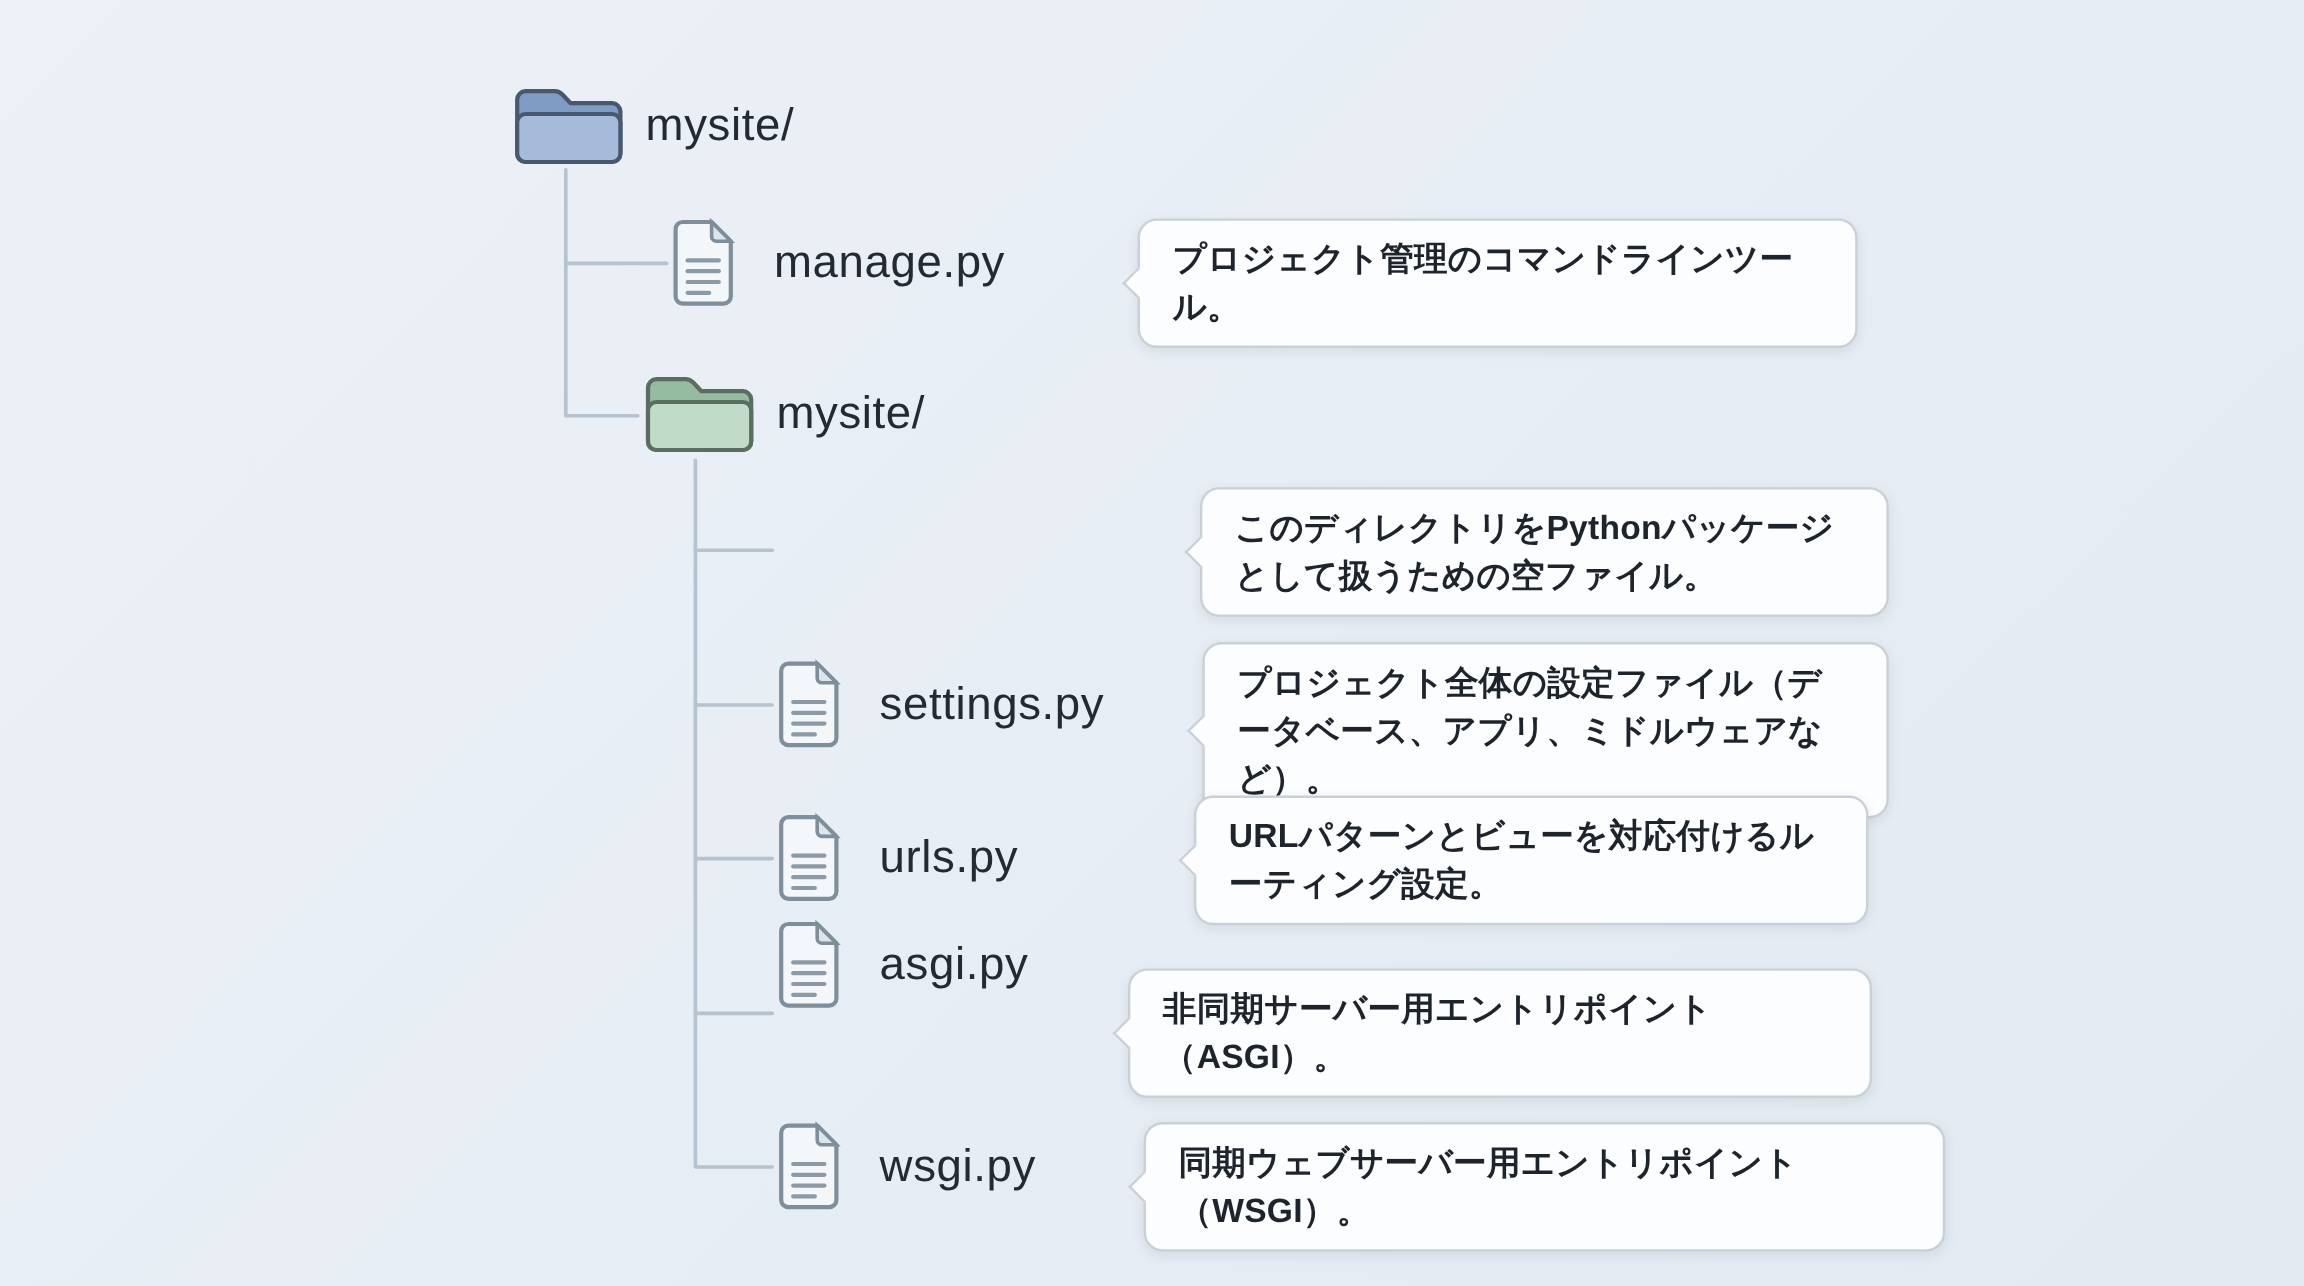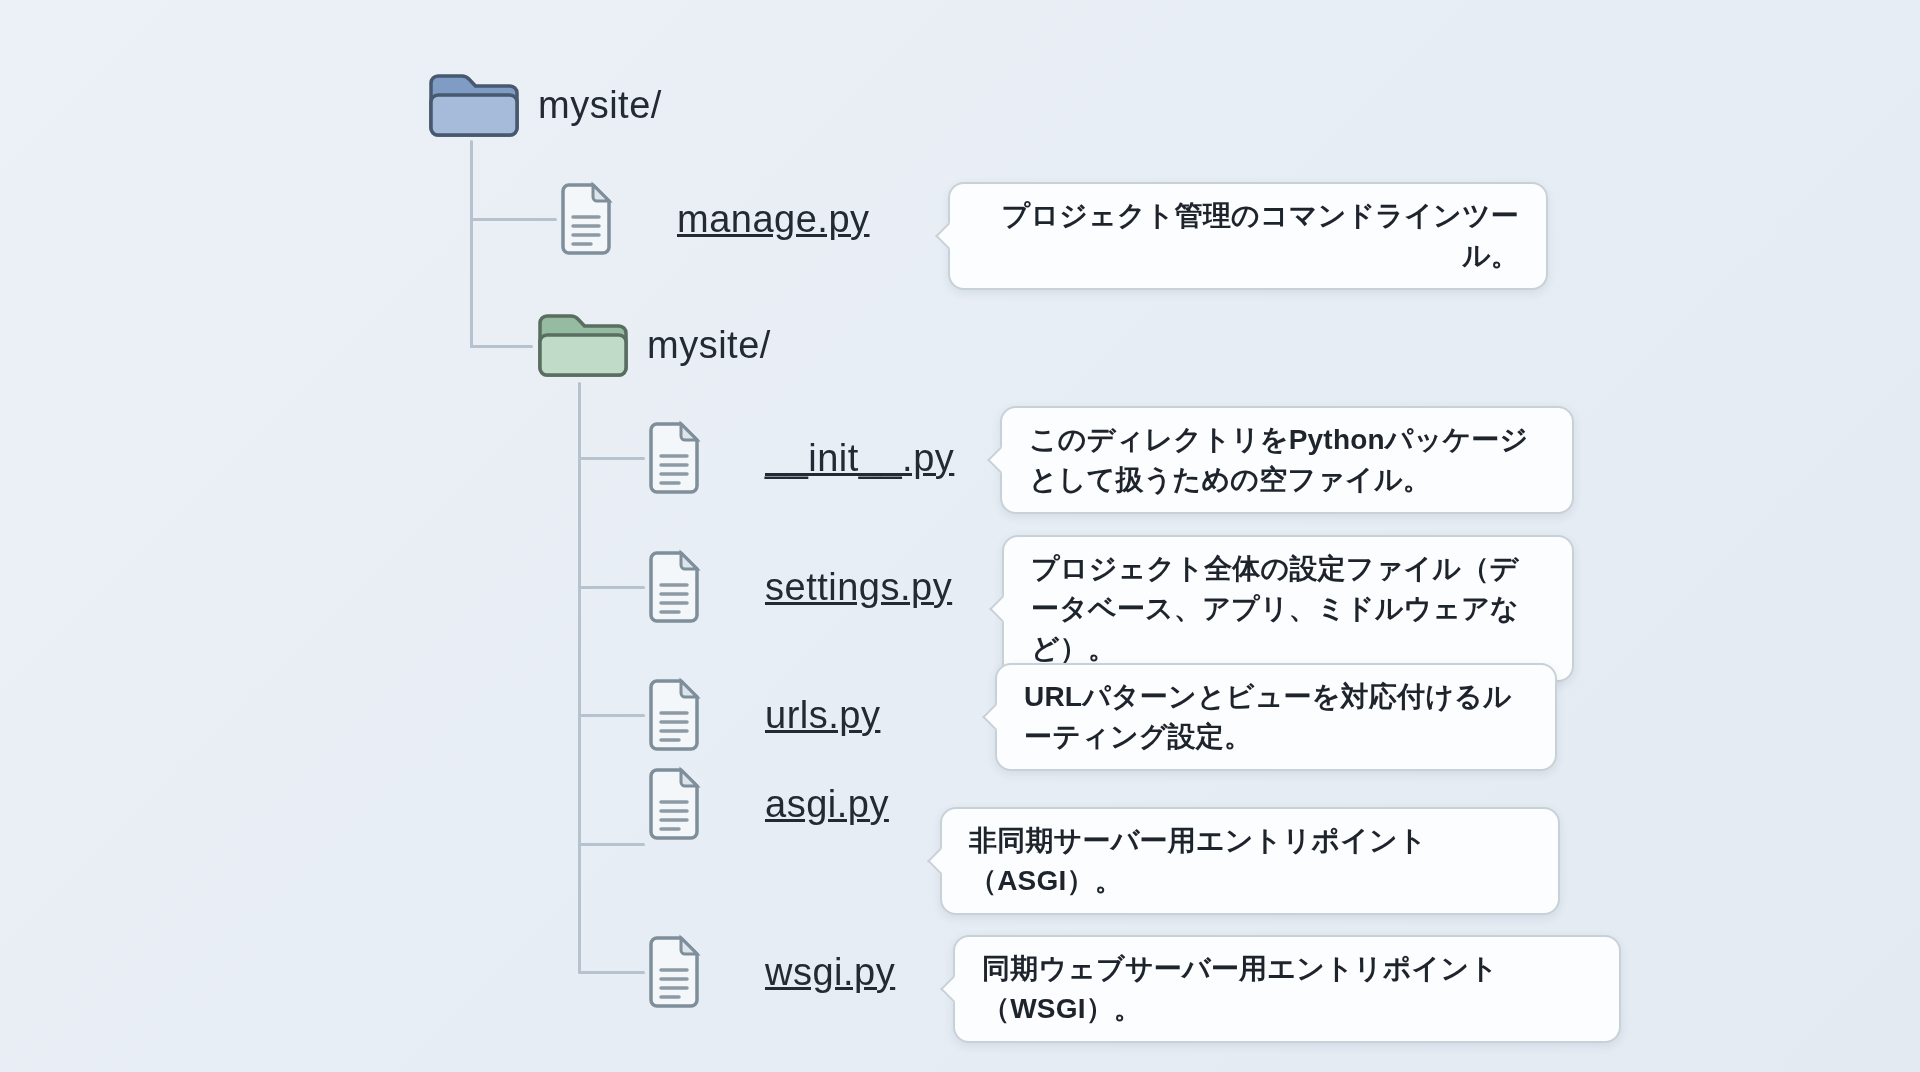--- a/index.html
+++ b/index.html
@@ -33,21 +33,21 @@
     align-items: center;
   }
   .node-label {
     color: #232a33;
     font-size: 38px;
     font-weight: 500;
     letter-spacing: 0.5px;
     white-space: nowrap;
   }
   .folder-row .node-label { margin-left: 14px; }
-  .file-row .node-label { margin-left: 62px; text-decoration: underline; }
+  .file-row .node-label { margin-left: 30px; }
 
   .icon-svg { display: block; flex: 0 0 auto; }
 
   
   .callout {
     position: absolute;
     display: flex;
     align-items: center;
     background: #fcfdff;
     border: 2px solid #c9d1d8;
@@ -103,46 +103,33 @@
       <path d="M36 4 l16 16 h-12 a4 4 0 0 1-4-4 z" fill="#dde5ea" stroke="#7e8e9a" stroke-width="3"></path>
       <g stroke="#8c9aa5" stroke-width="3.5" stroke-linecap="round">
         <line x1="16" y1="36" x2="42" y2="36"></line>
           <line x1="16" y1="45" x2="42" y2="45"></line>
         <line x1="16" y1="54" x2="42" y2="54"></line>
           <line x1="16" y1="63" x2="34" y2="63"></line>
       </g>
     </svg>
     <span class="node-label">manage.py</span>
   </div>
-  <div class="callout" style="left:948px; top:182px; width:600px; min-height:74px;text-align:right;">
+  <div class="callout" style="left:948px; top:182px; width:600px; min-height:74px;">
     <span class="tail"></span>
     <p>プロジェクト管理のコマンドラインツール。</p>
   </div>
 
   <div class="node-row folder-row" style="left:533px; top:308px; height:74px;">
     <svg class="icon-svg" width="100" height="74" viewBox="0 0 100 74">
       <path d="M7 15 a7 7 0 0 1 7-7 h24 c2.6 0 5.1 1.1 6.9 3 l6.6 7 H86 a7 7 0 0 1 7 7 v35 a7 7 0 0 1-7 7 H14 a7 7 0 0 1-7-7 z" fill="#95bba0" stroke="#596e60" stroke-width="3.5" stroke-linejoin="round"></path>
       <rect x="7" y="27" width="86" height="40" rx="7" fill="#c0dcc8" stroke="#596e60" stroke-width="3.5"></rect>
     </svg>
     <span class="node-label">mysite/</span>
   </div>
 
-  <div class="node-row file-row" style="left:645px; top:420px; height:76px;">
-    <svg class="icon-svg" width="58" height="76" viewBox="0 0 58 76">
-      <path d="M12 4 h24 l16 16 v46 a6 6 0 0 1-6 6 H12 a6 6 0 0 1-6-6 V10 a6 6 0 0 1 6-6 z" fill="#f4f7f9" stroke="#7e8e9a" stroke-width="3.5" stroke-linejoin="round"></path>
-      <path d="M36 4 l16 16 h-12 a4 4 0 0 1-4-4 z" fill="#dde5ea" stroke="#7e8e9a" stroke-width="3"></path>
-      <g stroke="#8c9aa5" stroke-width="3.5" stroke-linecap="round">
-        <line x1="16" y1="36" x2="42" y2="36"></line>
-          <line x1="16" y1="45" x2="42" y2="45"></line>
-        <line x1="16" y1="54" x2="42" y2="54"></line>
-          <line x1="16" y1="63" x2="34" y2="63"></line>
-      </g>
-    </svg>
-    <span class="node-label">__init__.py</span>
-  </div>
   <div class="callout" style="left:1000px; top:406px; width:574px; min-height:106px;">
     <span class="tail"></span>
     <p>このディレクトリをPythonパッケージとして扱うための空ファイル。</p>
   </div>
 
   <div class="node-row file-row" style="left:645px; top:549px; height:76px;">
     <svg class="icon-svg" width="58" height="76" viewBox="0 0 58 76">
       <path d="M12 4 h24 l16 16 v46 a6 6 0 0 1-6 6 H12 a6 6 0 0 1-6-6 V10 a6 6 0 0 1 6-6 z" fill="#f4f7f9" stroke="#7e8e9a" stroke-width="3.5" stroke-linejoin="round"></path>
       <path d="M36 4 l16 16 h-12 a4 4 0 0 1-4-4 z" fill="#dde5ea" stroke="#7e8e9a" stroke-width="3"></path>
       <g stroke="#8c9aa5" stroke-width="3.5" stroke-linecap="round">

